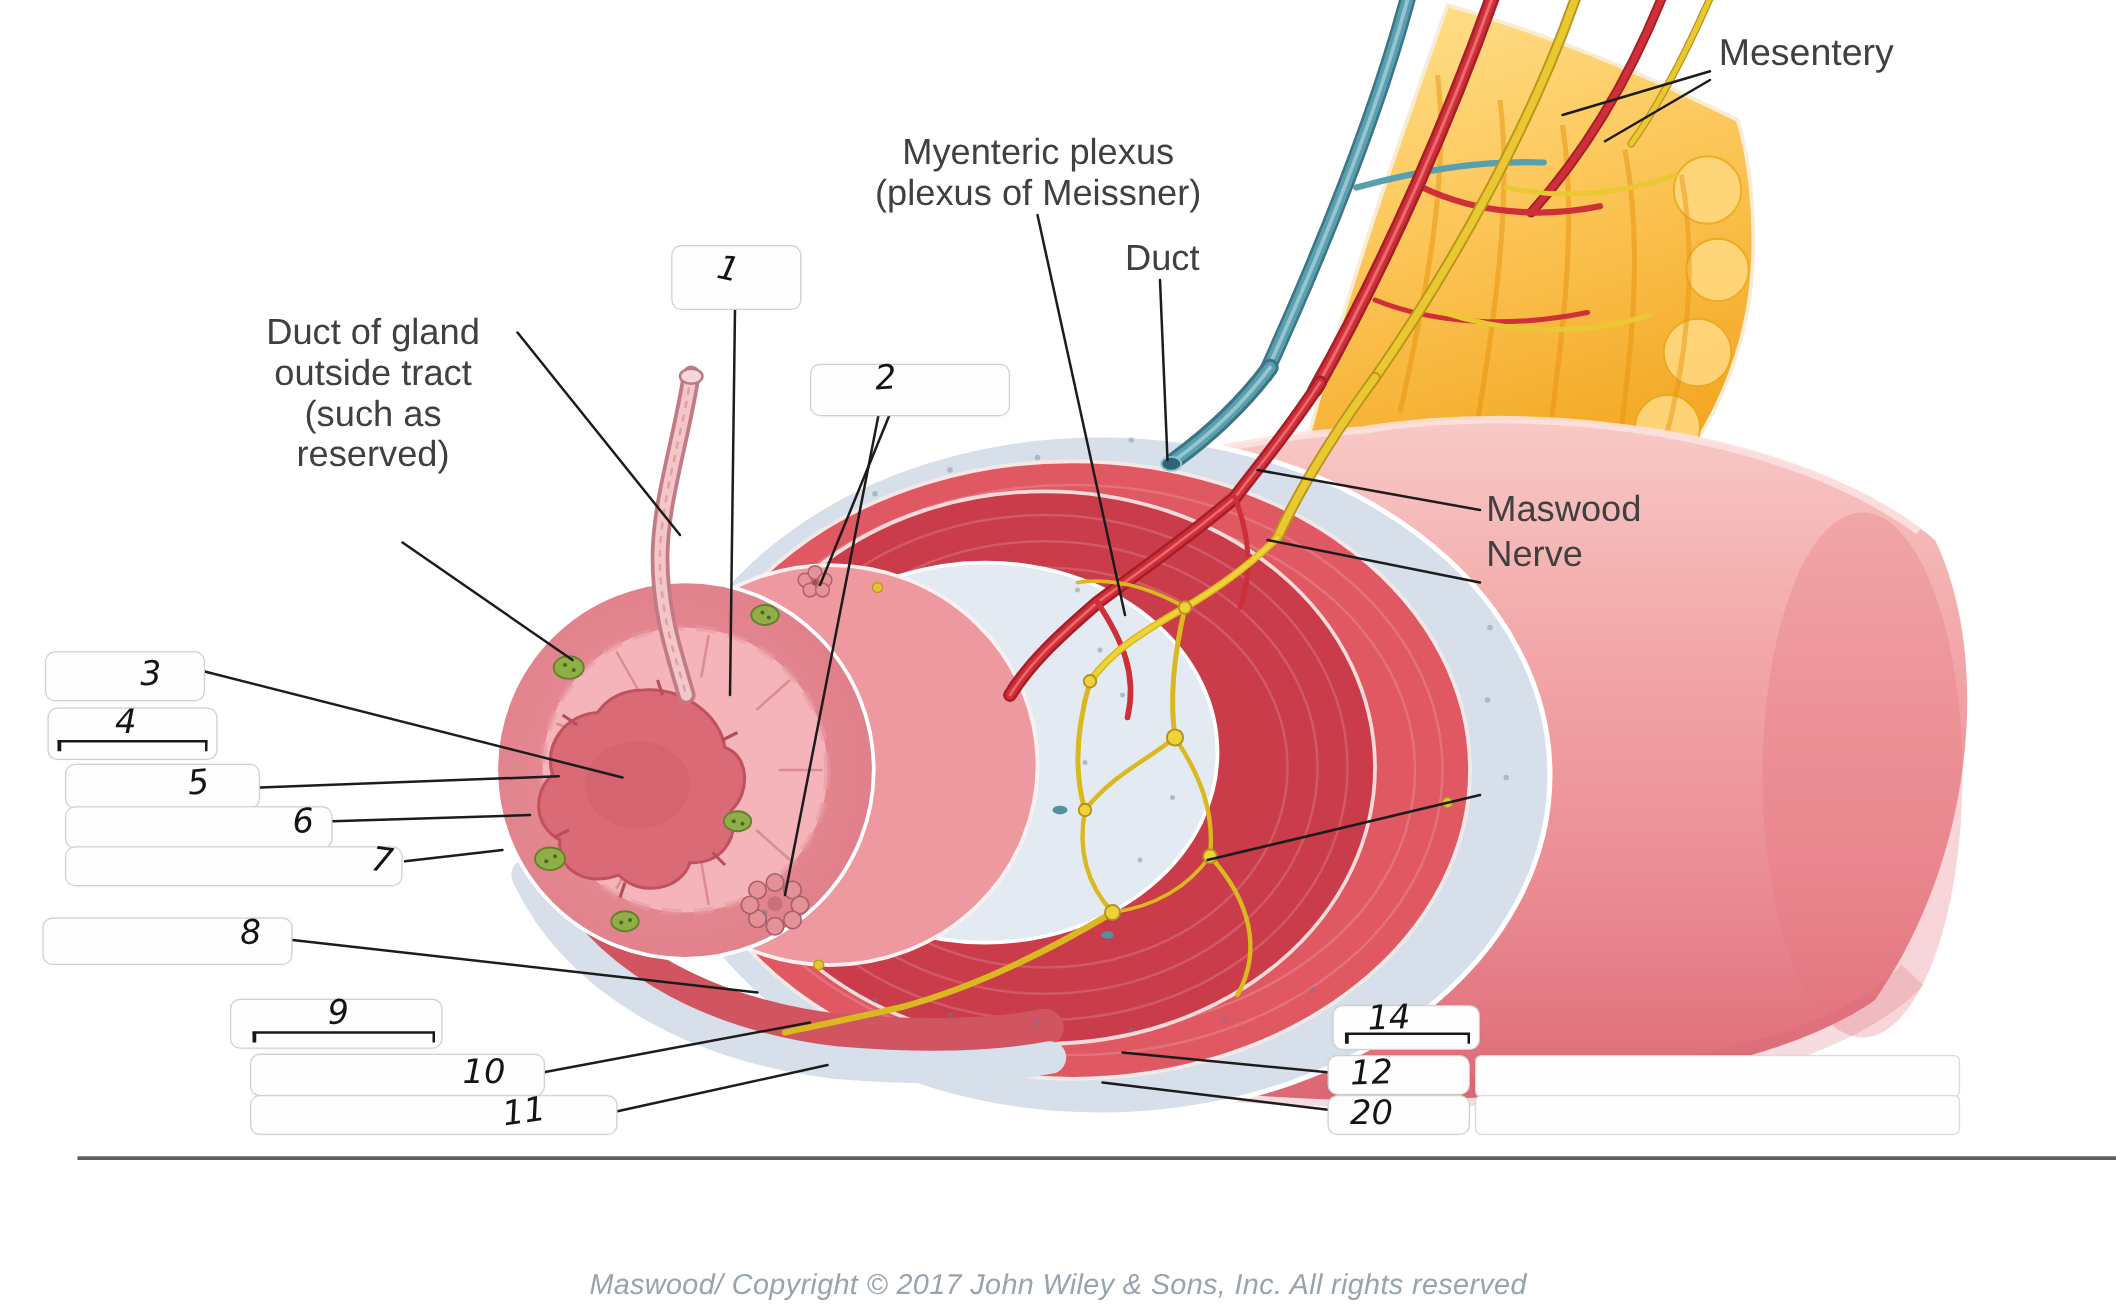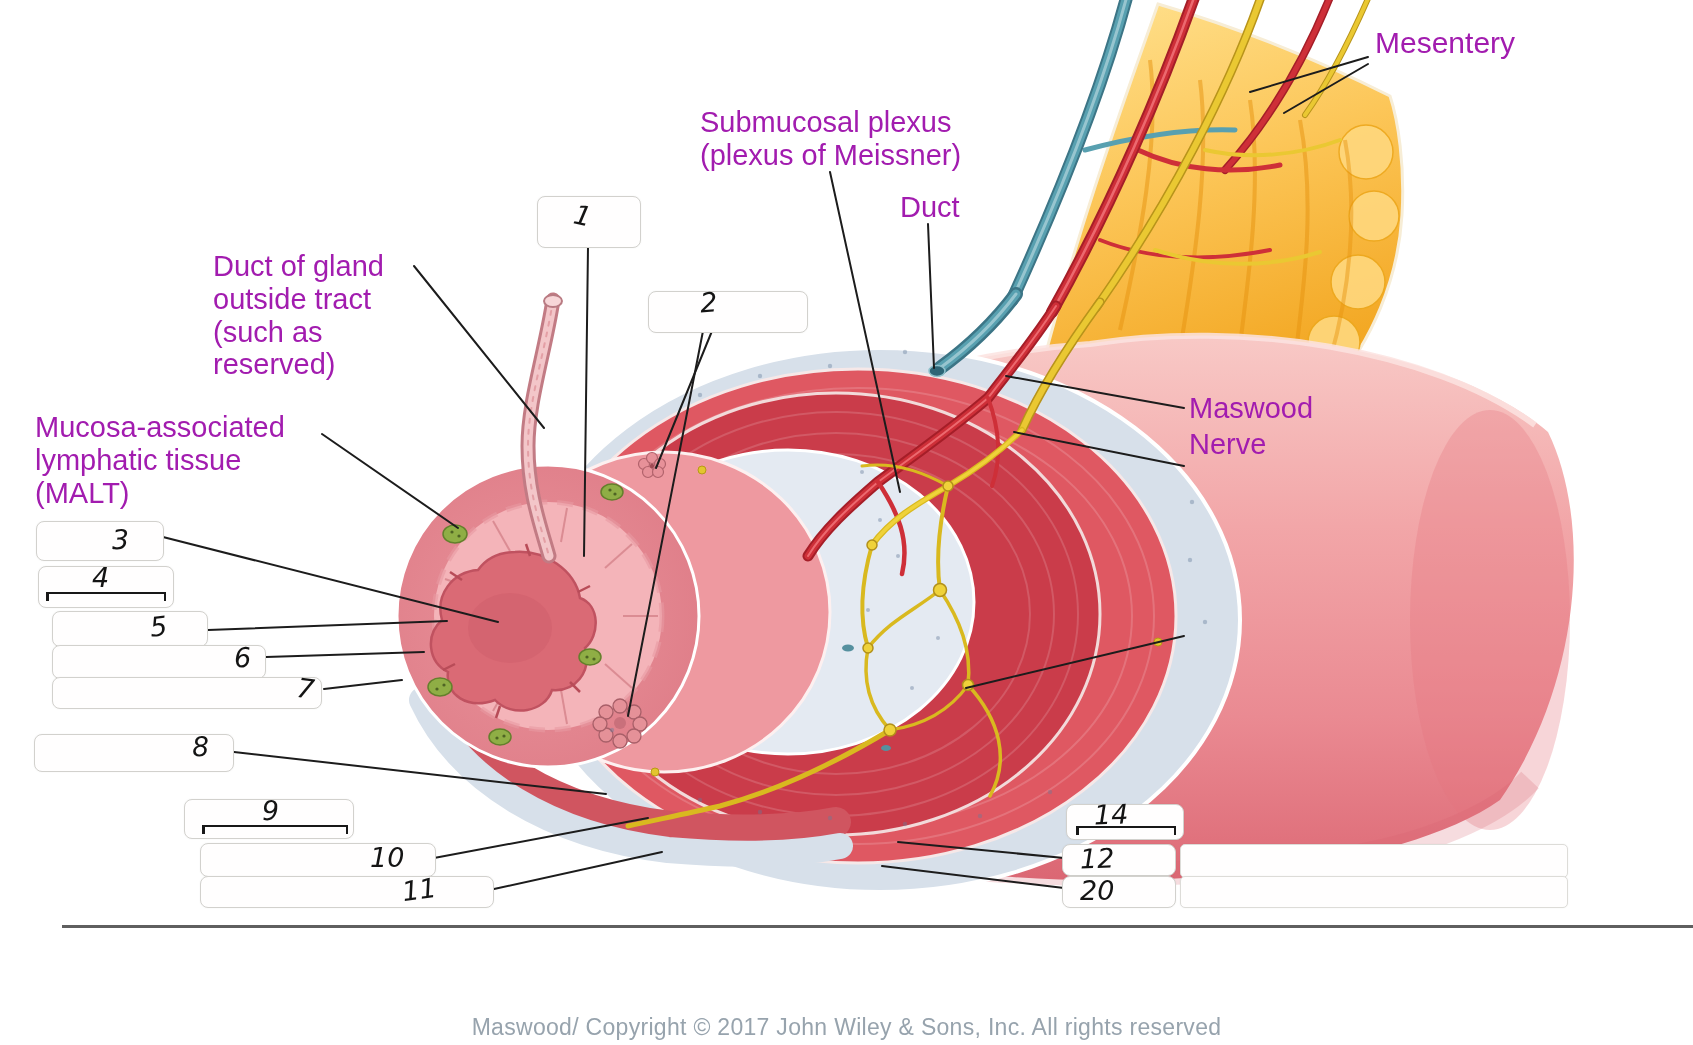--- a/index.html
+++ b/index.html
@@ -1,32 +1,32 @@
 <!DOCTYPE html>
 <html><head>
 <meta charset="utf-8">
 <style>
   html,body{margin:0;padding:0;background:#fff;}
   .canvas{position:relative;width:1693px;height:1045px;background:#ffffff;overflow:hidden;
           font-family:"Liberation Sans","DejaVu Sans",sans-serif;}
   .canvas svg{position:absolute;left:0;top:0;}
-  .label{position:absolute;font-size:29px;line-height:1.13;color:#a21caf;white-space:pre-line;}
+  .label{position:absolute;font-size:29px;line-height:1.13;color:#404040;white-space:pre-line;text-align:center;}
   .label.big{font-size:30px;}
   .blank{position:absolute;background:#fffefe;border:1.5px solid #d2d1cd;border-radius:8px;
          box-shadow:0 0 2px rgba(0,0,0,0.05);}
   .blank.strip{border-color:#dddcd8;border-radius:5px;}
   .hand{position:absolute;font-family:"DejaVu Sans",sans-serif;font-style:italic;font-weight:500;
         font-size:27px;color:#141414;}
   .bracket{position:absolute;border-top:2.5px solid #181818;height:8px;}
   .bracket::before,.bracket::after{content:"";position:absolute;top:-1px;width:2.5px;height:8px;background:#181818;}
   .bracket::before{left:0;}
   .bracket::after{right:0;}
   .rule{position:absolute;left:62px;top:925px;width:1631px;height:3px;background:#5f5f5f;}
   .caption{position:absolute;left:0;top:1014px;width:1693px;text-align:center;
-           font-size:23px;color:#97a3ad;letter-spacing:.3px;}
+           font-size:23px;color:#97a3ad;letter-spacing:.3px;font-style:italic;}
 </style>
 </head>
 <body>
 
 <div class="canvas">
 
 <svg width="1693" height="1045" viewBox="0 0 1693 1045">
   <defs>
     <linearGradient id="gBody" x1="0" y1="0" x2="0" y2="1">
       <stop offset="0" stop-color="#f8c9c6"></stop>
@@ -276,30 +276,27 @@
     <line x1="1184" y1="636" x2="966" y2="688"></line>
     <line x1="234" y1="752" x2="606" y2="794"></line>
     <line x1="434" y1="858" x2="648" y2="818"></line>
     <line x1="494" y1="889" x2="662" y2="852"></line>
     <line x1="1064" y1="858" x2="898" y2="842"></line>
     <line x1="1064" y1="888" x2="882" y2="866"></line>
   </g>
 </svg>
 
 <div class="label big" style="left:1375px;top:26px">Mesentery</div>
-<div class="label" style="left:700px;top:106px">Submucosal plexus
+<div class="label" style="left:700px;top:106px">Myenteric plexus
 (plexus of Meissner)</div>
 <div class="label" style="left:900px;top:191px">Duct</div>
 <div class="label" style="left:213px;top:250px">Duct of gland
 outside tract
 (such as
 reserved)</div>
-<div class="label" style="left:35px;top:411px">Mucosa-associated
-lymphatic tissue
-(MALT)</div>
 <div class="label" style="left:1189px;top:392px">Maswood</div>
 <div class="label" style="left:1189px;top:428px">Nerve</div>
 
 <div class="blank" style="left:537px;top:196px;width:102px;height:50px"></div>
 <div class="blank" style="left:648px;top:291px;width:158px;height:40px"></div>
 <div class="blank" style="left:36px;top:521px;width:126px;height:38px"></div>
 <div class="blank" style="left:38px;top:566px;width:134px;height:40px"></div>
 <div class="blank" style="left:52px;top:611px;width:154px;height:34px"></div>
 <div class="blank" style="left:52px;top:645px;width:212px;height:32px"></div>
 <div class="blank" style="left:52px;top:677px;width:268px;height:30px"></div>

